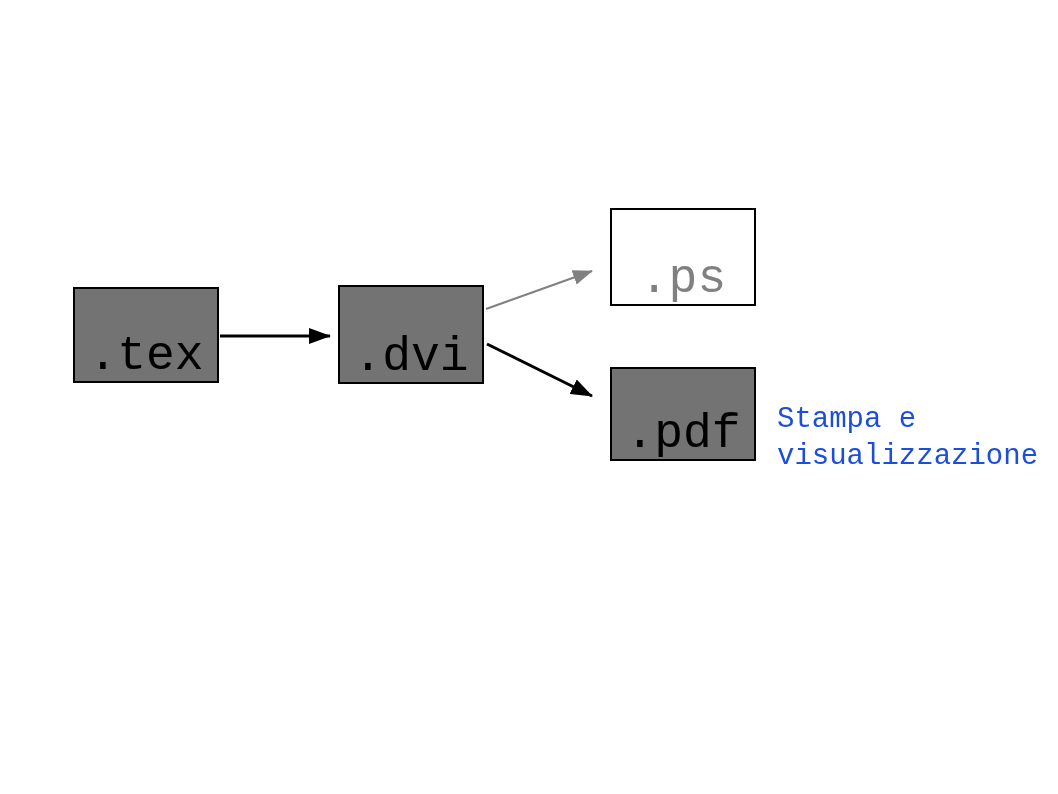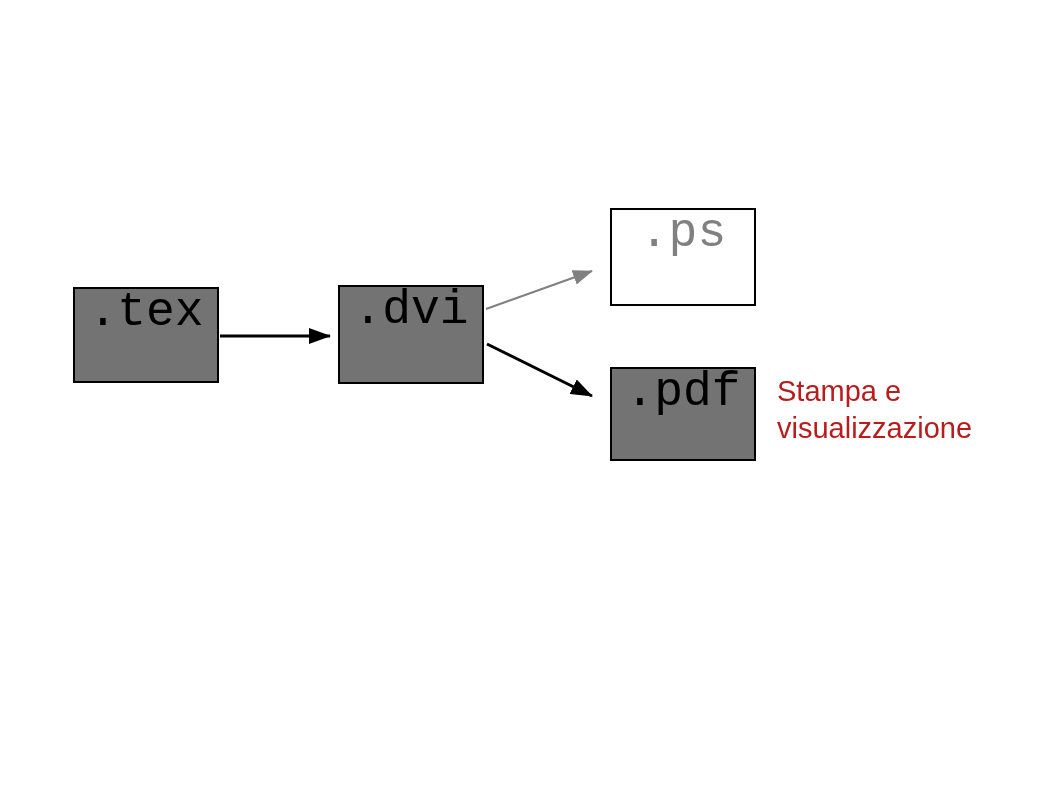--- a/index.html
+++ b/index.html
@@ -14,21 +14,21 @@
     position: relative;
     width: 1058px;
     height: 794px;
     background: #ffffff;
     overflow: hidden;
   }
   .node {
     position: absolute;
     box-sizing: border-box;
     display: flex;
-    align-items: flex-start;
+    align-items: flex-end;
     justify-content: center;
     font-family: "Liberation Mono", monospace;
     font-size: 48px;
     line-height: 1;
     letter-spacing: 0px;
     white-space: pre;
   }
   .node.filled {
     background: #737373;
     border: 2px solid #000000;
@@ -74,22 +74,23 @@
     line-height: 1.28;
     white-space: pre-line;
   }
   #caption-stampa {
     left: 777px;
     top: 238px;
     color: #808080;
   }
   #caption-stampa-visual {
     left: 777px;
-    top: 373px;
-    color: #b91c1c;
+    top: 401px;
+    color: #1d4ed8;
+    font-family: Liberation Mono, monospace;
   }
   #edges {
     position: absolute;
     left: 0;
     top: 0;
     width: 1058px;
     height: 794px;
     pointer-events: none;
   }
 </style>

